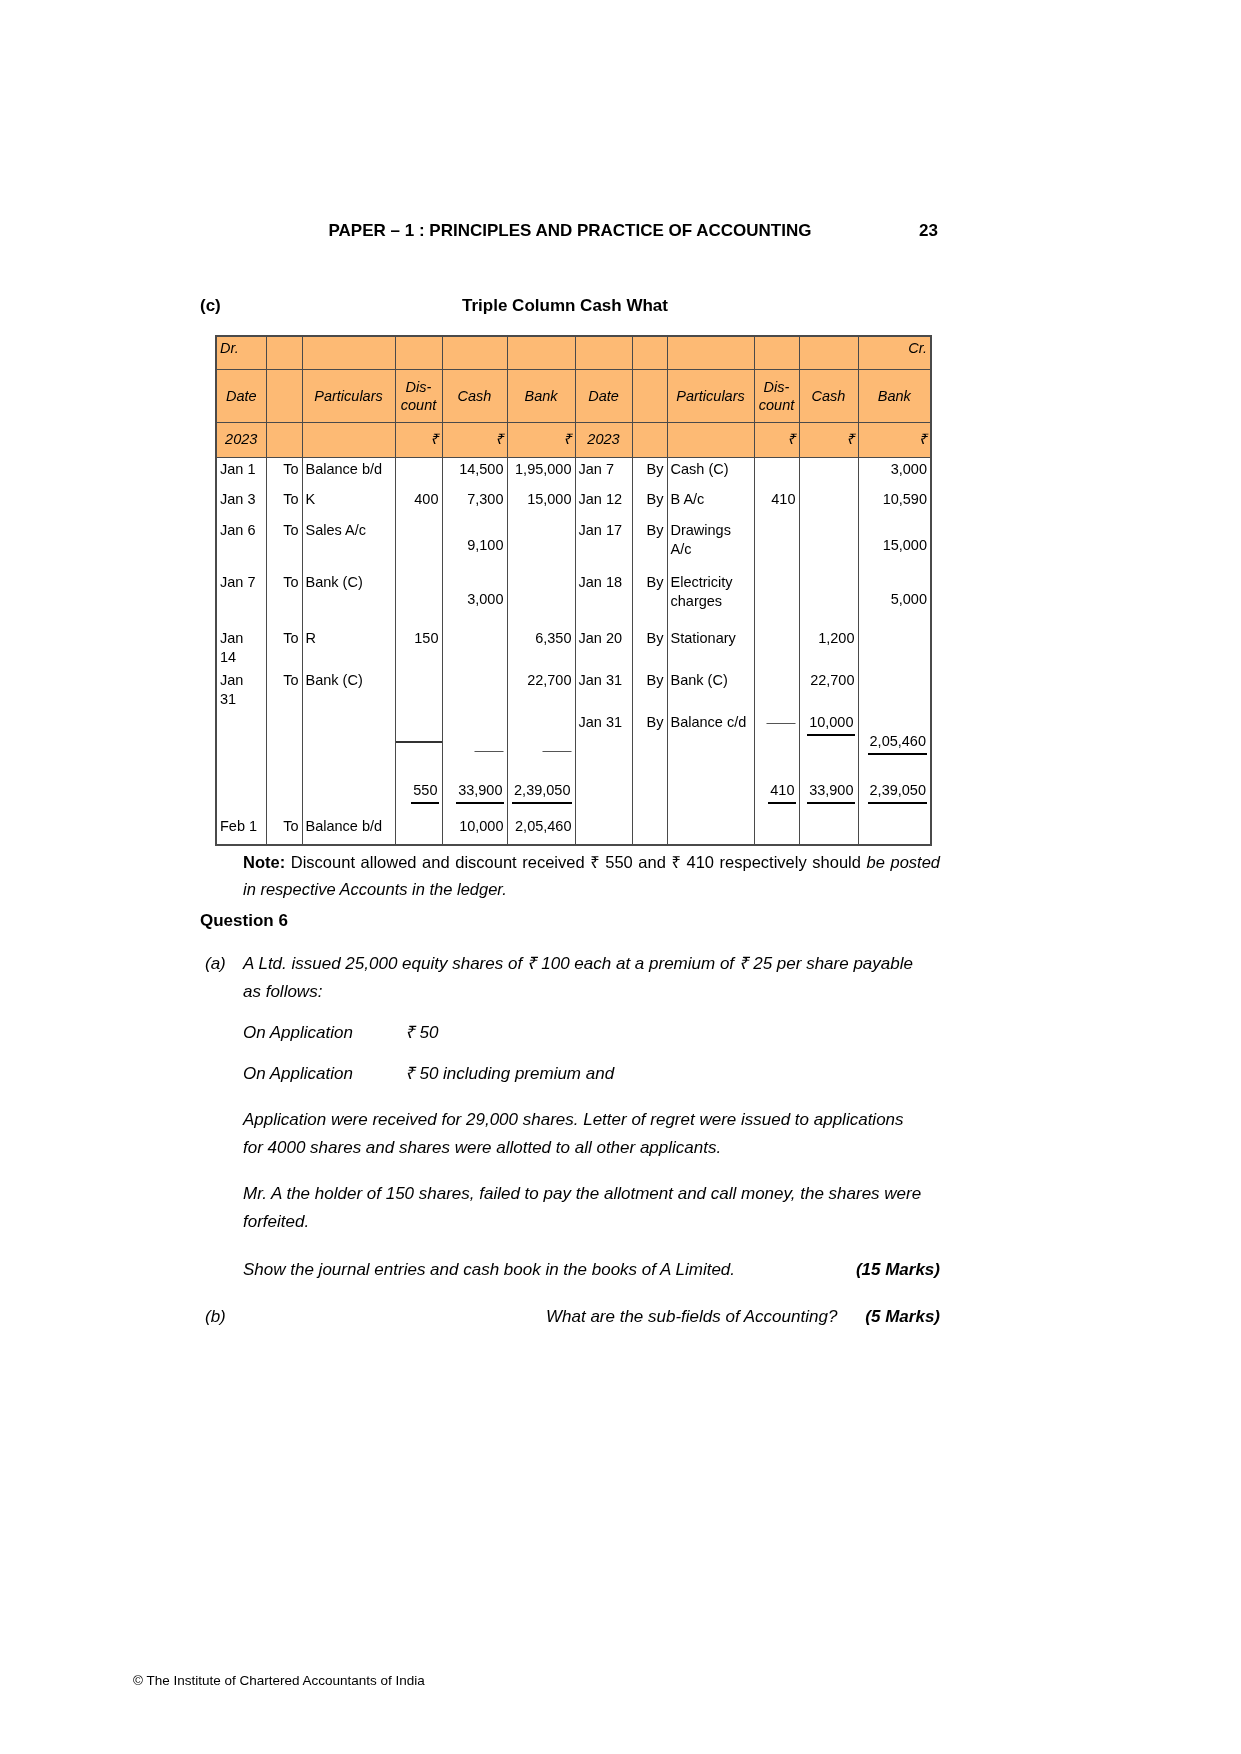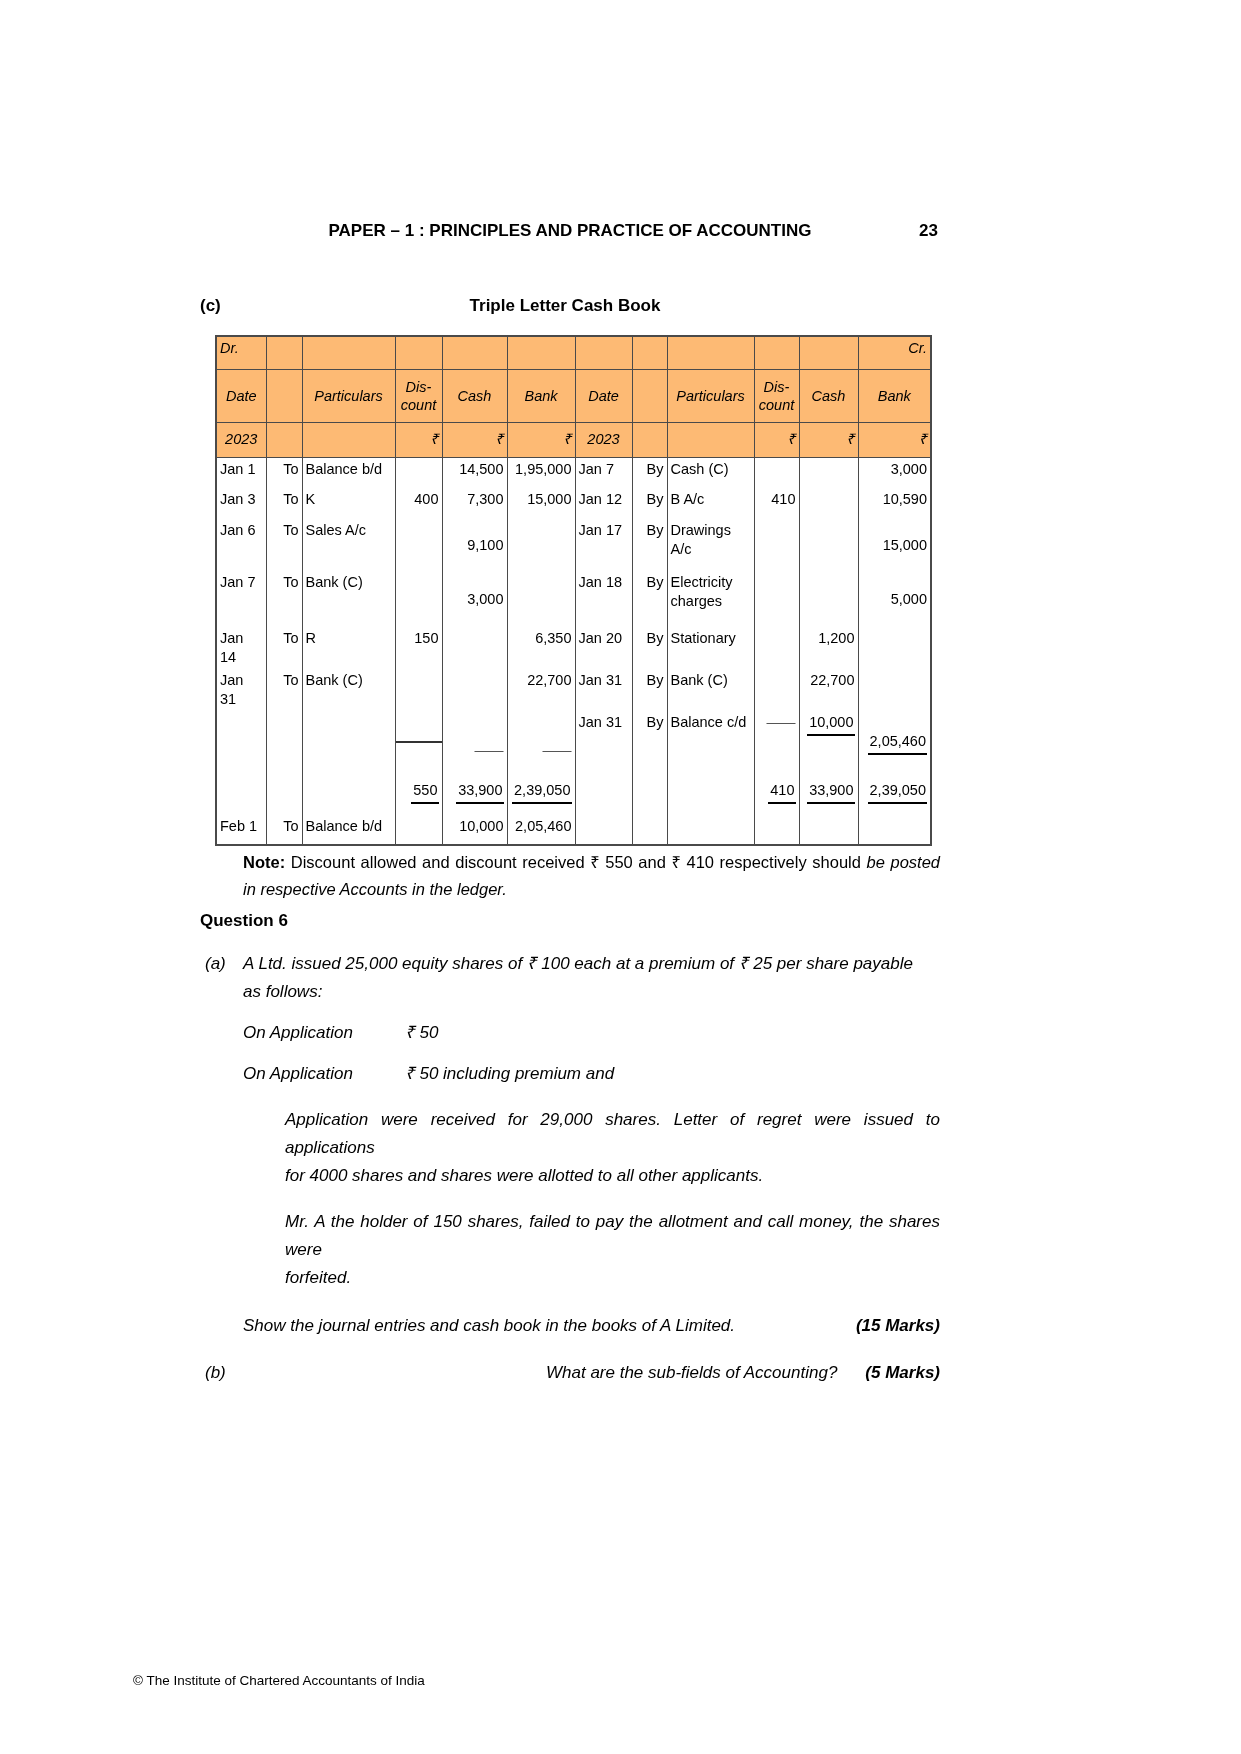--- a/index.html
+++ b/index.html
@@ -54,42 +54,42 @@
   
   .q6{position:absolute;top:911px;left:200px;font-weight:bold;font-size:17px;}
   .qa{position:absolute;top:950px;left:205px;width:735px;font-size:17px;
       font-style:italic;line-height:28px;}
   .qa-row{display:flex;}
   .qa-label{width:38px;flex:none;}
   .qa-body{flex:1;min-width:0;}
   .preline{white-space:pre-line;margin:0;text-align:justify;}
   .pay{display:flex;margin-top:13px;}
   .pay-label{width:162px;flex:none;}
-  .para{margin-top:18px;margin-left:42px;}
+  .para{margin-top:18px;}
   .task-row{display:flex;justify-content:space-between;margin-top:20px;}
   .marks{font-weight:bold;white-space:nowrap;margin-left:28px;}
   .qa-b{margin-top:19px;}
   .qa-b .qa-body{display:flex;justify-content:flex-end;}
 
   
   .footer{position:absolute;top:1673px;left:133px;font-size:13.5px;}
 </style>
 </head>
 <body>
 
 <div class="page">
 
   <div class="doc-header">
     <div class="doc-title">PAPER – 1 : PRINCIPLES AND PRACTICE OF ACCOUNTING</div>
     <div class="page-num">23</div>
   </div>
 
   <div class="section-head">
     <span class="section-label">(c)</span>
-    <div class="cb-title">Triple Letter Cash Book</div>
+    <div class="cb-title">Triple Column Cash What</div>
   </div>
 
   <table class="cb">
     <colgroup>
       <col style="width:50px">
         <col style="width:36px">
         <col style="width:93px">
       <col style="width:47px">
         <col style="width:65px">
         <col style="width:68px">

